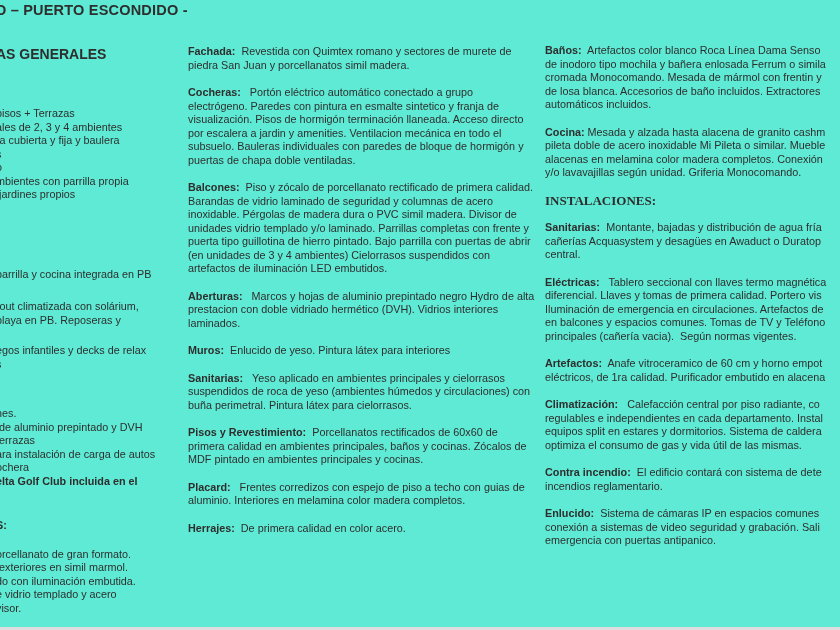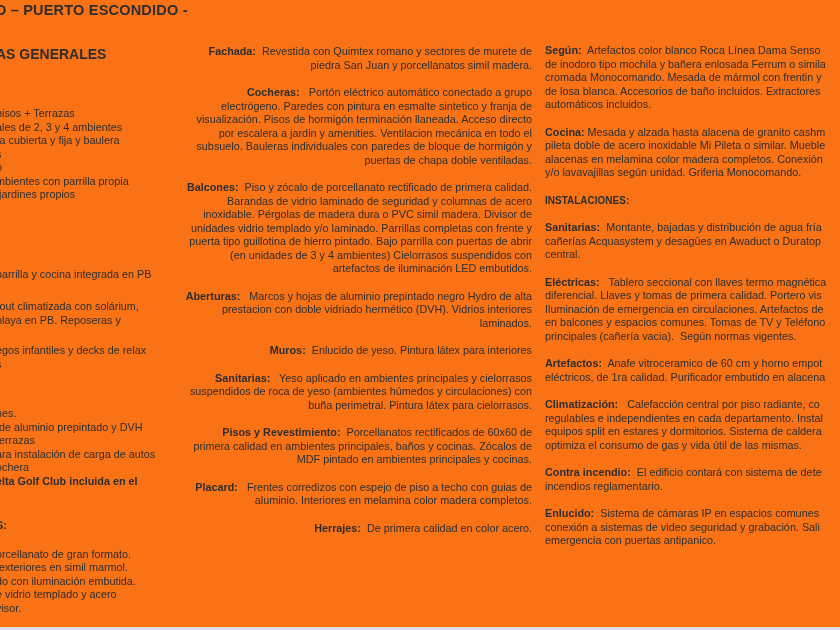--- a/index.html
+++ b/index.html
@@ -7,49 +7,49 @@
     position:relative;width:840px;height:630px;overflow:hidden;
     background:#fcfcfc;color:#2e2e2e;
     font-family:"Liberation Sans",sans-serif;
   }
   .title{
     position:absolute;left:-5px;top:2px;
     font-size:14.5px;font-weight:bold;letter-spacing:.2px;white-space:pre;
   }
   .col{position:absolute;overflow:hidden;}
   .col-left{left:-4px;top:47px;width:186px;height:583px;}
-  .col-middle{left:164px;top:45px;width:368px;height:585px;text-align:right;}
+  .col-middle{left:188px;top:45px;width:368px;height:585px;}
   .col-right{left:545px;top:44px;width:295px;height:586px;}
   .heading{
     font-size:14px;font-weight:bold;line-height:14px;white-space:pre;margin:0;
   }
   .blk{
     margin:0;font-size:10.8px;line-height:13.5px;white-space:pre;
   }
   .blk b{font-weight:bold;}
   .blk.bold{font-weight:bold;}
-  .blk.sect{font-size:10px;font-weight:bold;}
+  .blk.sect{font-size:13px;font-weight:bold;font-family:Liberation Serif, serif;}
   .col-middle .blk,.col-right .blk{margin-bottom:14px;}
   
   .col-left .blocks .blk:nth-child(1){margin-top:46px;}
   .col-left .blocks .blk:nth-child(2){margin-top:66px;}
   .col-left .blocks .blk:nth-child(3){margin-top:19px;}
   .col-left .blocks .blk:nth-child(4){margin-top:17px;}
   .col-left .blocks .blk:nth-child(5){margin-top:36px;}
   .col-left .blocks .blk:nth-child(6){margin-top:0px;}
   .col-left .blocks .blk:nth-child(7){margin-top:31px;}
   .col-left .blocks .blk:nth-child(8){margin-top:15px;}
   .edge-strip{
     position:absolute;left:0;right:0;bottom:0;height:3px;background:#dedede;
   }
 </style>
 </head>
 <body>
 
-<div class="page" style="background: #f97316; color: rgb(46, 46, 46);">
+<div class="page" style="background: #5eead4; color: rgb(46, 46, 46);">
   <div class="title">O – PUERTO ESCONDIDO -</div>
 
   <div class="col col-left">
     <p class="heading">AS GENERALES</p>
     <div class="blocks">
         <p class="blk">pisos + Terrazas<br>ales de 2, 3 y 4 ambientes<br>ra cubierta y fija y baulera<br>s<br>o<br>mbientes con parrilla propia<br> jardines propios</p>
         <p class="blk">parrilla y cocina integrada en PB</p>
         <p class="blk">-out climatizada con solárium,<br>playa en PB. Reposeras y</p>
         <p class="blk">egos infantiles y decks de relax<br>s</p>
         <p class="blk">nes.<br> de aluminio prepintado y DVH<br>terrazas<br>ara instalación de carga de autos<br>ochera</p>
@@ -68,21 +68,21 @@
         <p class="blk"><b>Muros:</b>  Enlucido de yeso. Pintura látex para interiores</p>
         <p class="blk"><b>Sanitarias:</b>   Yeso aplicado en ambientes principales y cielorrasos<br>suspendidos de roca de yeso (ambientes húmedos y circulaciones) con<br>buña perimetral. Pintura látex para cielorrasos.</p>
         <p class="blk"><b>Pisos y Revestimiento:</b>  Porcellanatos rectificados de 60x60 de<br>primera calidad en ambientes principales, baños y cocinas. Zócalos de<br>MDF pintado en ambientes principales y cocinas.</p>
         <p class="blk"><b>Placard:</b>   Frentes corredizos con espejo de piso a techo con guias de<br>aluminio. Interiores en melamina color madera completos.</p>
         <p class="blk"><b>Herrajes:</b>  De primera calidad en color acero.</p>
       </div>
   </div>
 
   <div class="col col-right">
     <div class="blocks">
-        <p class="blk"><b>Según:</b>  Artefactos color blanco Roca Línea Dama Senso<br>de inodoro tipo mochila y bañera enlosada Ferrum o simila<br>cromada Monocomando. Mesada de mármol con frentin y<br>de losa blanca. Accesorios de baño incluidos. Extractores<br>automáticos incluidos.</p>
+        <p class="blk"><b>Baños:</b>  Artefactos color blanco Roca Línea Dama Senso<br>de inodoro tipo mochila y bañera enlosada Ferrum o simila<br>cromada Monocomando. Mesada de mármol con frentin y<br>de losa blanca. Accesorios de baño incluidos. Extractores<br>automáticos incluidos.</p>
         <p class="blk"><b>Cocina:</b> Mesada y alzada hasta alacena de granito cashm<br>pileta doble de acero inoxidable Mi Pileta o similar. Mueble<br>alacenas en melamina color madera completos. Conexión<br>y/o lavavajillas según unidad. Griferia Monocomando.</p>
         <p class="blk sect"><b>INSTALACIONES:</b></p>
         <p class="blk"><b>Sanitarias:</b>  Montante, bajadas y distribución de agua fría<br>cañerías Acquasystem y desagües en Awaduct o Duratop<br>central.</p>
         <p class="blk"><b>Eléctricas:</b>   Tablero seccional con llaves termo magnética<br>diferencial. Llaves y tomas de primera calidad. Portero vis<br>Iluminación de emergencia en circulaciones. Artefactos de<br>en balcones y espacios comunes. Tomas de TV y Teléfono<br>principales (cañería vacia).  Según normas vigentes.</p>
         <p class="blk"><b>Artefactos:</b>  Anafe vitroceramico de 60 cm y horno empot<br>eléctricos, de 1ra calidad. Purificador embutido en alacena</p>
         <p class="blk"><b>Climatización:</b>   Calefacción central por piso radiante, co<br>regulables e independientes en cada departamento. Instal<br>equipos split en estares y dormitorios. Sistema de caldera<br>optimiza el consumo de gas y vida útil de las mismas.</p>
         <p class="blk"><b>Contra incendio:</b>  El edificio contará con sistema de dete<br>incendios reglamentario.</p>
         <p class="blk"><b>Enlucido:</b>  Sistema de cámaras IP en espacios comunes<br>conexión a sistemas de video seguridad y grabación. Sali<br>emergencia con puertas antipanico.</p>
       </div>
   </div>

